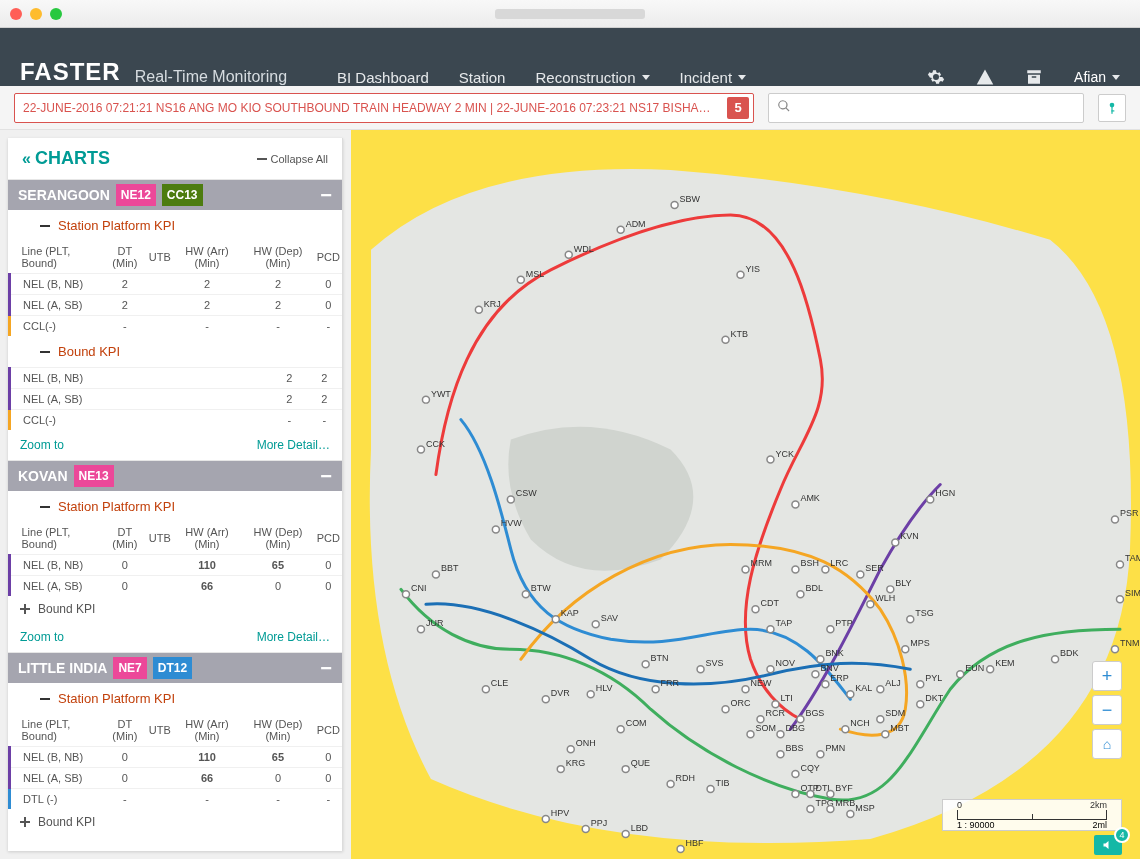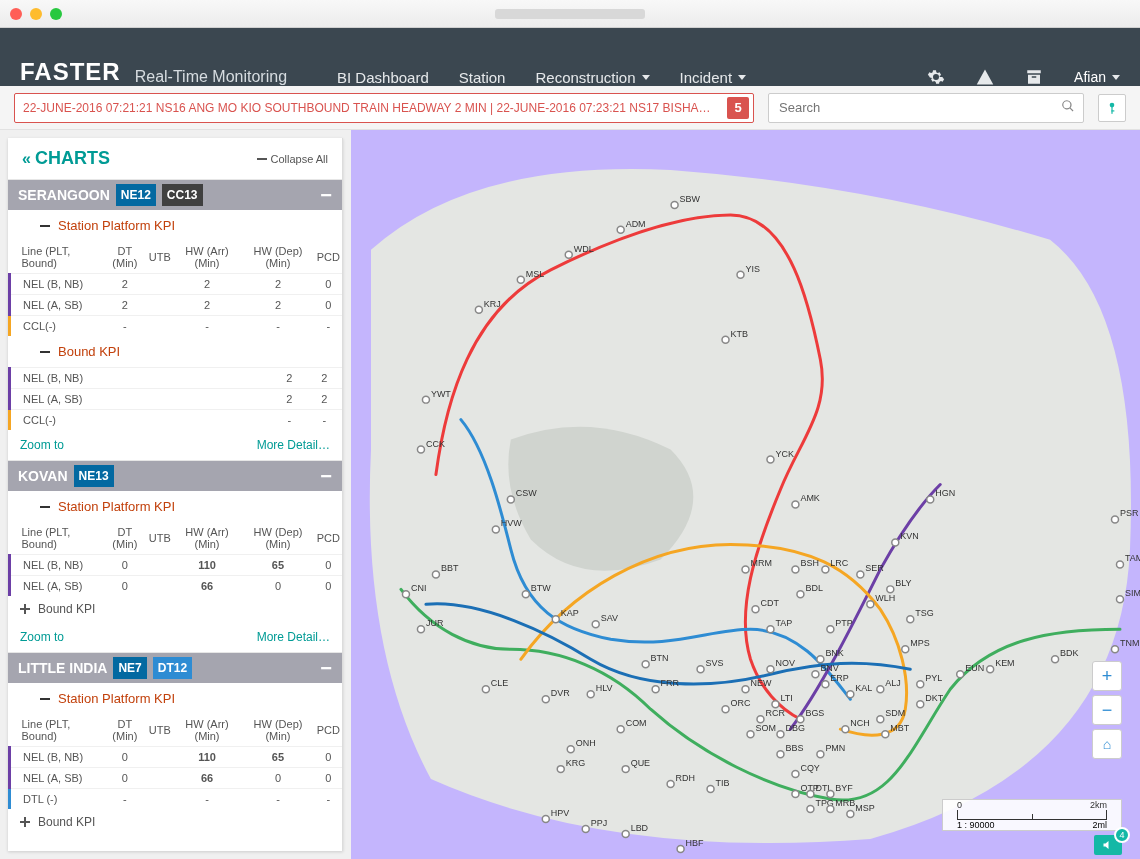--- a/index.html
+++ b/index.html
@@ -40,22 +40,22 @@
 .sidebar { width: 335px; background: #fff; border-right: 1px solid #dcdcdc; display: flex; flex-direction: column; overflow: hidden; margin: 8px; box-shadow: 0 1px 3px rgba(0,0,0,.15); }
 .sidebar-head { display: flex; align-items: center; justify-content: space-between; padding: 10px 14px; }
 .charts-title { color: #009b95; font-weight: 700; font-size: 18px; display: flex; align-items:center; gap:4px; }
 .dbl-chev { font-size: 16px; }
 .collapse-all { font-size: 11px; color: #555; cursor: pointer; display: flex; align-items:center; gap:4px; }
 .collapse-dash { width:10px; height:2px; background:#555; }
 
 .panel { border-top: 1px solid #e6e6e6; }
 .panel-hdr { background: #a5a5af; color:#fff; height: 30px; display:flex; align-items:center; padding: 0 10px; font-size:14px; font-weight:600; gap:6px; }
 .line-badge { padding: 4px 5px; font-size: 12px; font-weight: 600; color:#fff; }
-.line-NE { background: #0369a1; }
-.line-CC { background: #404040; }
+.line-NE { background: #ec4899; }
+.line-CC { background: #4d7c0f; }
 .line-DT { background: #2e8cd3; }
 .panel-hdr .spacer { flex: 1; }
 .panel-col-minus { color: #fff; font-size:20px; cursor:pointer; line-height:0; }
 
 .section-title { display:flex; align-items:center; gap:8px; padding: 8px 12px; font-size: 13px; color: #c2410c; margin-left: 20px; }
 .section-title .dash-icon { width:10px; height:2px; background:#333; }
 .kpi-tbl { width:100%; font-size:11px; border-collapse:collapse;padding-left:37px; }
 .kpi-tbl th { color:#555; font-weight:400; padding:4px 2px; text-align:center; }
 .kpi-tbl th:first-child { text-align:left; padding-left:12px; }
 .kpi-tbl td { padding:4px 2px; text-align:center; color:#555; border-top:1px solid #f0f0f0; }
@@ -68,21 +68,21 @@
 
 .panel-ftr { display:flex; justify-content:space-between; padding: 8px 12px; }
 .panel-ftr a { color: #009b95; font-size:12px; cursor:pointer; }
 .bound-expand { display:flex; align-items:center; gap:8px; padding:6px 12px; font-size:12px; color:#555; cursor:pointer; }
 .plus-icon { width:10px; height:10px; position:relative; }
 .plus-icon::before,.plus-icon::after{content:'';position:absolute;background:#555;}
 .plus-icon::before{width:100%;height:2px;top:4px;left:0;}
 .plus-icon::after{width:2px;height:100%;left:4px;top:0;}
 
 
-.map-wrap { flex: 1; position: relative; background:#c4b5fd; }
+.map-wrap { flex: 1; position: relative; background:#fde047; }
 .map-svg { width:100%; height:100%; }
 .stn-lbl { font-size:9px; fill:#333; font-weight:500; }
 .stn-dot { fill:#fff; stroke:#888; stroke-width:1.5; }
 
 .zoom-ctrl { position:absolute; right:18px; bottom:100px; display:flex; flex-direction:column; gap:4px; }
 .zoom-ctrl button { width:30px; height:30px; background:#fff; border:1px solid #ccc; font-size:18px; color:#2e8cd3; cursor:pointer; border-radius:3px; }
 .scalebar { position:absolute; right:18px; bottom:28px; width:180px; height:32px; background:rgba(255,255,255,.9); border:1px solid #ccc; font-size:10px; display:flex; flex-direction:column; justify-content:center; align-items:center; }
 .scale-line { width:150px; height:10px; border-left:1px solid #333; border-right:1px solid #333; border-bottom:1px solid #333; position:relative; }
 .scale-line::after{content:'';position:absolute;left:50%;bottom:0;width:1px;height:5px;background:#333;}
 .scale-lbls { width:150px; display:flex; justify-content:space-between; font-size:9px; color:#333;}
@@ -132,21 +132,20 @@
     </span>
   </div>
 </div>
 
 <div class="alert-row">
   <div class="ticker">
     <span class="ticker-text">22-JUNE-2016 07:21:21 NS16 ANG MO KIO SOUTHBOUND TRAIN HEADWAY 2 MIN | 22-JUNE-2016 07:23:21 NS17 BISHAN SOUTHBOUND…</span>
     <span class="ticker-badge">5</span>
   </div>
   <div class="searchbox">
-    <input placeholder="Search" style="">
     <span class="sicon">
       <svg width="14" height="14" viewBox="0 0 24 24" fill="#888">
           <path d="M10 2a8 8 0 105 14.3l5 5 1.4-1.4-5-5A8 8 0 0010 2zm0 2a6 6 0 110 12 6 6 0 010-12z"></path>
         </svg>
     </span>
   </div>
   <div class="key-btn">
     <svg width="14" height="14" viewBox="0 0 24 24" fill="#14b8a6">
         <circle cx="12" cy="7" r="4"></circle>
         <rect x="11" y="10" width="2" height="12"></rect>

